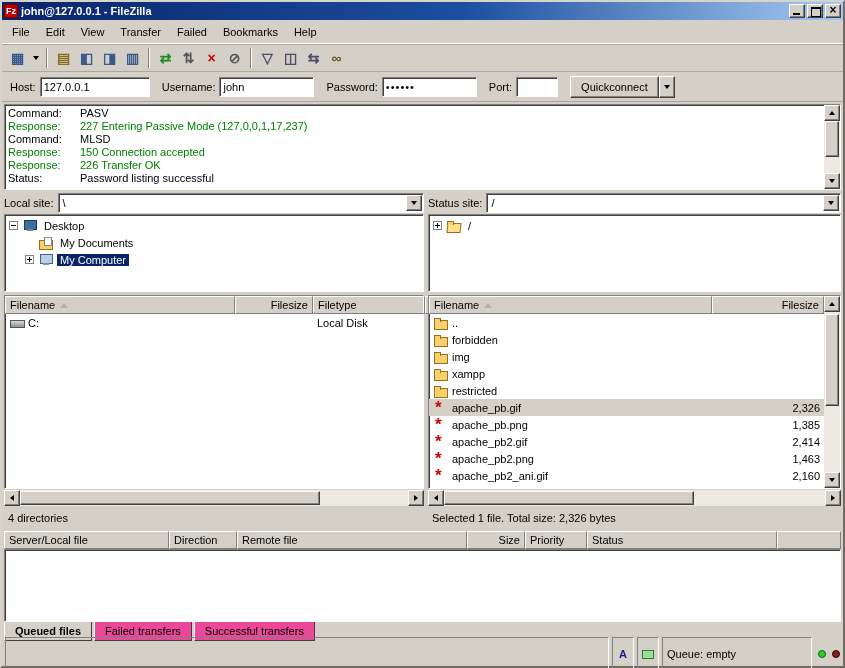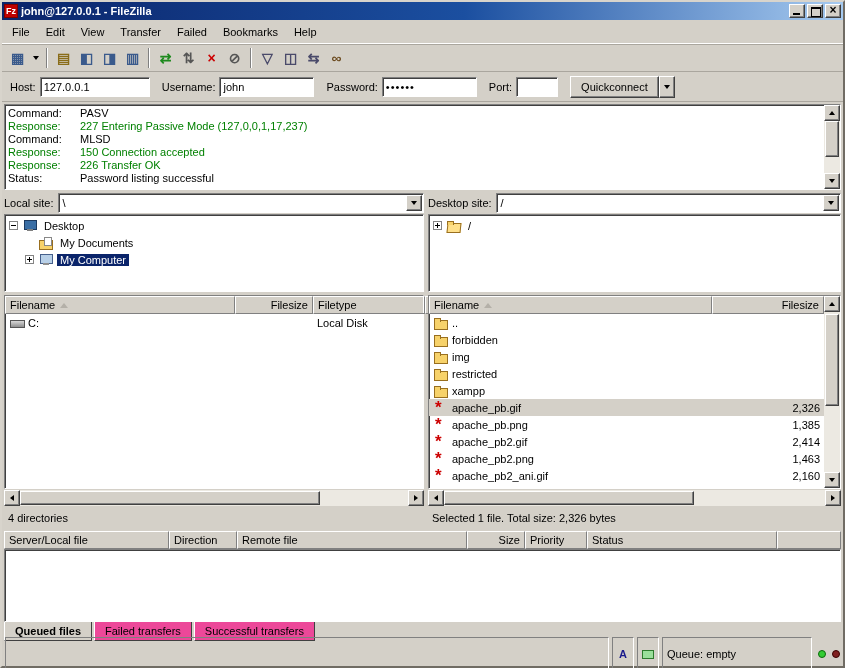--- a/index.html
+++ b/index.html
@@ -341,21 +341,21 @@
             <span class="tri-right"></span>
           </span>
       </div>
       <div class="pstatus">4 directories</div>
     </div>
 
     <div class="vdivider"></div>
 
     <div class="col col-right">
       <div class="siterow">
-        <span class="lbl">Desktop site:</span>
+        <span class="lbl">Status site:</span>
         <span class="combo">
           <span class="val">/</span>
           <span class="btn3d dd">
               <span class="caret"></span>
             </span>
         </span>
       </div>
       <div class="tree sunken">
 
       <div class="tree-row" style="padding-left: 2px;">
@@ -394,28 +394,28 @@
               <div class="row">
                 <span class="cell rw1">
                   <span class="icon i-folder"></span>
                   <span>img</span>
                 </span>
                 <span class="cell rw2 r-align"></span>
               </div>
               <div class="row">
                 <span class="cell rw1">
                   <span class="icon i-folder"></span>
+                  <span>xampp</span>
+                </span>
+                <span class="cell rw2 r-align"></span>
+              </div>
+              <div class="row">
+                <span class="cell rw1">
+                  <span class="icon i-folder"></span>
                   <span>restricted</span>
-                </span>
-                <span class="cell rw2 r-align"></span>
-              </div>
-              <div class="row">
-                <span class="cell rw1">
-                  <span class="icon i-folder"></span>
-                  <span>xampp</span>
                 </span>
                 <span class="cell rw2 r-align"></span>
               </div>
               <div class="row sel">
                 <span class="cell rw1">
                   <span class="icon i-file-image"></span>
                   <span>apache_pb.gif</span>
                 </span>
                 <span class="cell rw2 r-align">2,326</span>
               </div>

